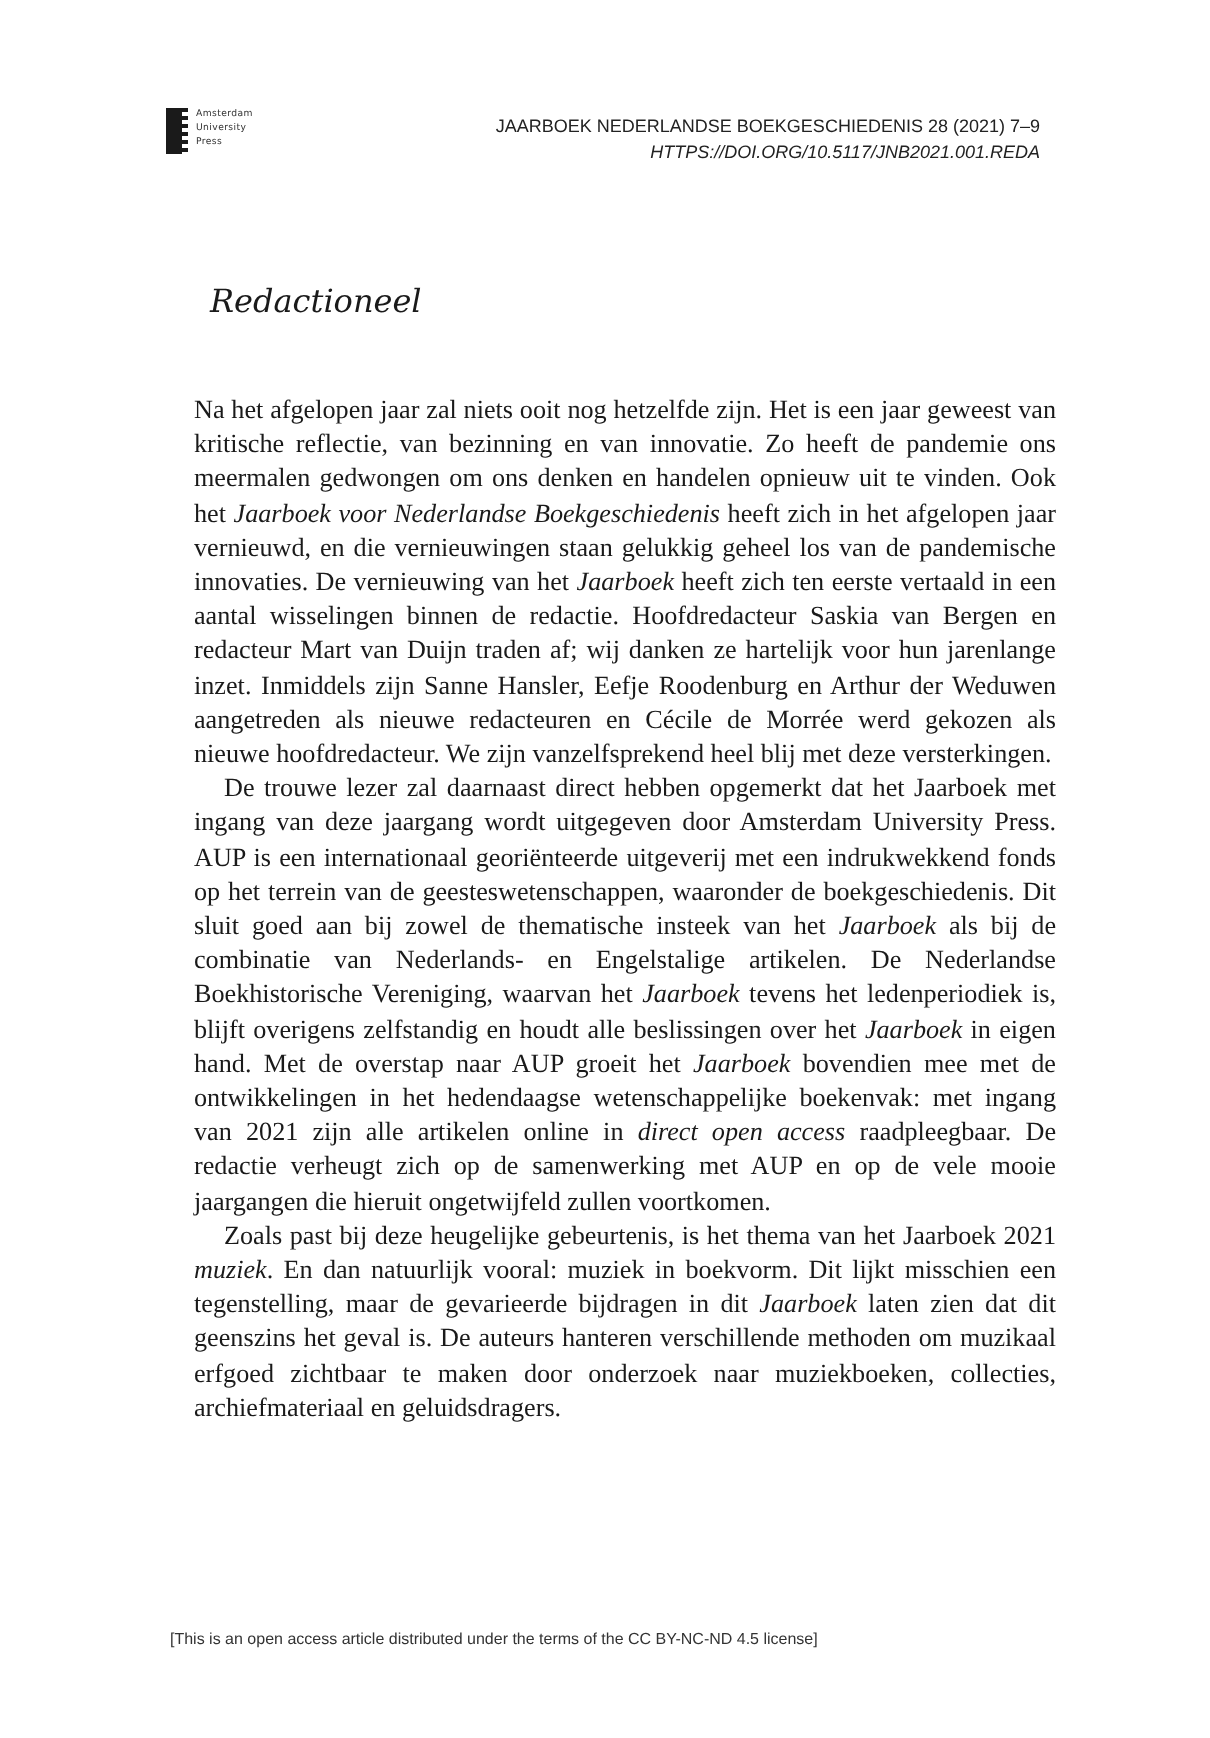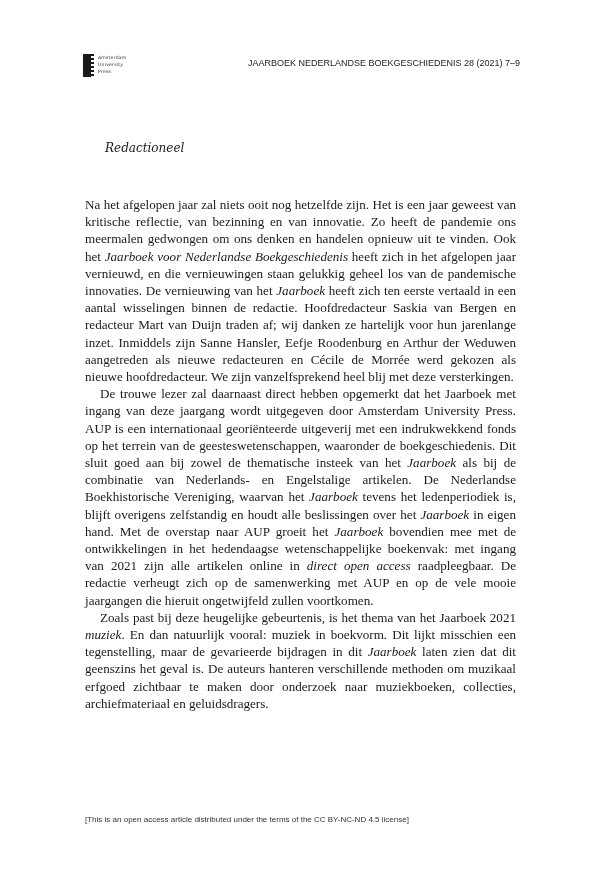--- a/index.html
+++ b/index.html
@@ -6,40 +6,41 @@
   body { width: 605px; height: 869px; position: relative; overflow: hidden; color: #1a1a1a; }
   .logo { position: absolute; left: 83px; top: 54px; display: flex; align-items: flex-start; }
   .logo-mark { width: 9px; height: 23px; background: #1a1a1a; position: relative; }
   .logo-mark::after {
     content: ""; position: absolute; right: -2px; top: 0; width: 3px; height: 23px;
     background: repeating-linear-gradient(to bottom, #1a1a1a 0 2px, #ffffff 2px 4px);
   }
   .logo-text { margin-left: 6px; font-family: "DejaVu Sans", sans-serif; font-size: 4.6px; line-height: 7px; color: #333; letter-spacing: 0.2px; }
   .running-head { position: absolute; right: 85px; top: 57px; text-align: right; font-family: Liberation Sans, sans-serif; font-size: 9px; line-height: 13px; color: #222; }
   .running-head .doi { font-style: italic; }
-  .title { position: absolute; left: 105px; top: 141px; font-family: "DejaVu Serif", serif; font-style: italic; font-size: 12px; color: #1a1a1a; margin: 0; font-weight: normal; }
-  .body-text { position: absolute; left: 85px; top: 196px; width: 431px; font-family: "Liberation Serif", serif; font-size: 13.1px; line-height: 17.2px; color: #1a1a1a; text-align: justify; hyphens: auto; }
+  .title { position: absolute; left: 105px; top: 141px; font-family: "DejaVu Serif", serif; font-style: italic; font-size: 16px; color: #1a1a1a; margin: 0; font-weight: normal; }
+  .body-text { position: absolute; left: 97px; top: 196px; width: 431px; font-family: "Liberation Serif", serif; font-size: 13.1px; line-height: 17.2px; color: #1a1a1a; text-align: justify; hyphens: auto; }
   .body-text p { margin: 0; }
   .body-text p.indent { text-indent: 15px; }
   .footer { position: absolute; left: 85px; top: 815px; font-family: "Liberation Sans", sans-serif; font-size: 8px; color: #333; }
 </style>
 </head>
 <body>
 
 <div class="logo">
   <div class="logo-mark"></div>
   <div class="logo-text">
     <div>Amsterdam</div>
     <div>University</div>
     <div>Press</div>
   </div>
 </div>
 
 <div class="running-head">
   <div>JAARBOEK NEDERLANDSE BOEKGESCHIEDENIS 28 (2021) 7–9</div>
+  <div class="doi">HTTPS://DOI.ORG/10.5117/JNB2021.001.REDA</div>
 </div>
 
 <h1 class="title">Redactioneel</h1>
 
 <div class="body-text" id="article-body">
     <p><span>Na het afgelopen jaar zal niets ooit nog hetzelfde zijn. Het is een jaar geweest van kritische reflectie, van bezinning en van innovatie. Zo heeft de pandemie ons meermalen gedwongen om ons denken en handelen opnieuw uit te vinden. Ook het </span><em>Jaarboek voor Nederlandse Boekgeschiedenis</em><span> heeft zich in het afgelopen jaar vernieuwd, en die vernieuwingen staan gelukkig geheel los van de pan­demische innovaties. De vernieuwing van het </span><em>Jaarboek</em><span> heeft zich ten eerste vertaald in een aantal wisselingen binnen de redactie. Hoofdredacteur Saskia van Bergen en redacteur Mart van Duijn traden af; wij danken ze hartelijk voor hun jarenlange inzet. Inmiddels zijn Sanne Hansler, Eefje Roodenburg en Arthur der Weduwen aangetreden als nieuwe redacteuren en Cécile de Morrée werd gekozen als nieuwe hoofdredacteur. We zijn vanzelfsprekend heel blij met deze versterkingen.</span></p>
     <p class="indent"><span>De trouwe lezer zal daarnaast direct hebben opgemerkt dat het Jaarboek met ingang van deze jaargang wordt uitgegeven door Amsterdam University Press. AUP is een internationaal georiënteerde uitgeverij met een indrukwekkend fonds op het terrein van de geesteswetenschappen, waaronder de boekgeschie­denis. Dit sluit goed aan bij zowel de thematische insteek van het </span><em>Jaarboek</em><span> als bij de combinatie van Nederlands- en Engelstalige artikelen. De Nederlandse Boekhistorische Vereniging, waarvan het </span><em>Jaarboek</em><span> tevens het ledenperiodiek is, blijft overigens zelfstandig en houdt alle beslissingen over het </span><em>Jaarboek</em><span> in eigen hand. Met de overstap naar AUP groeit het </span><em>Jaarboek</em><span> bovendien mee met de ontwikkelingen in het hedendaagse wetenschappelijke boekenvak: met ingang van 2021 zijn alle artikelen online in </span><em>direct open access</em><span> raadpleegbaar. De redactie verheugt zich op de samenwerking met AUP en op de vele mooie jaargangen die hieruit ongetwijfeld zullen voortkomen.</span></p>
     <p class="indent"><span>Zoals past bij deze heugelijke gebeurtenis, is het thema van het Jaarboek 2021 </span><em>muziek</em><span>. En dan natuurlijk vooral: muziek in boekvorm. Dit lijkt misschien een tegenstelling, maar de gevarieerde bijdragen in dit </span><em>Jaarboek</em><span> laten zien dat dit geenszins het geval is. De auteurs hanteren verschillende methoden om muzikaal erfgoed zichtbaar te maken door onderzoek naar muziekboeken, collecties, archiefmateriaal en geluidsdragers.</span></p>
   </div>
 

